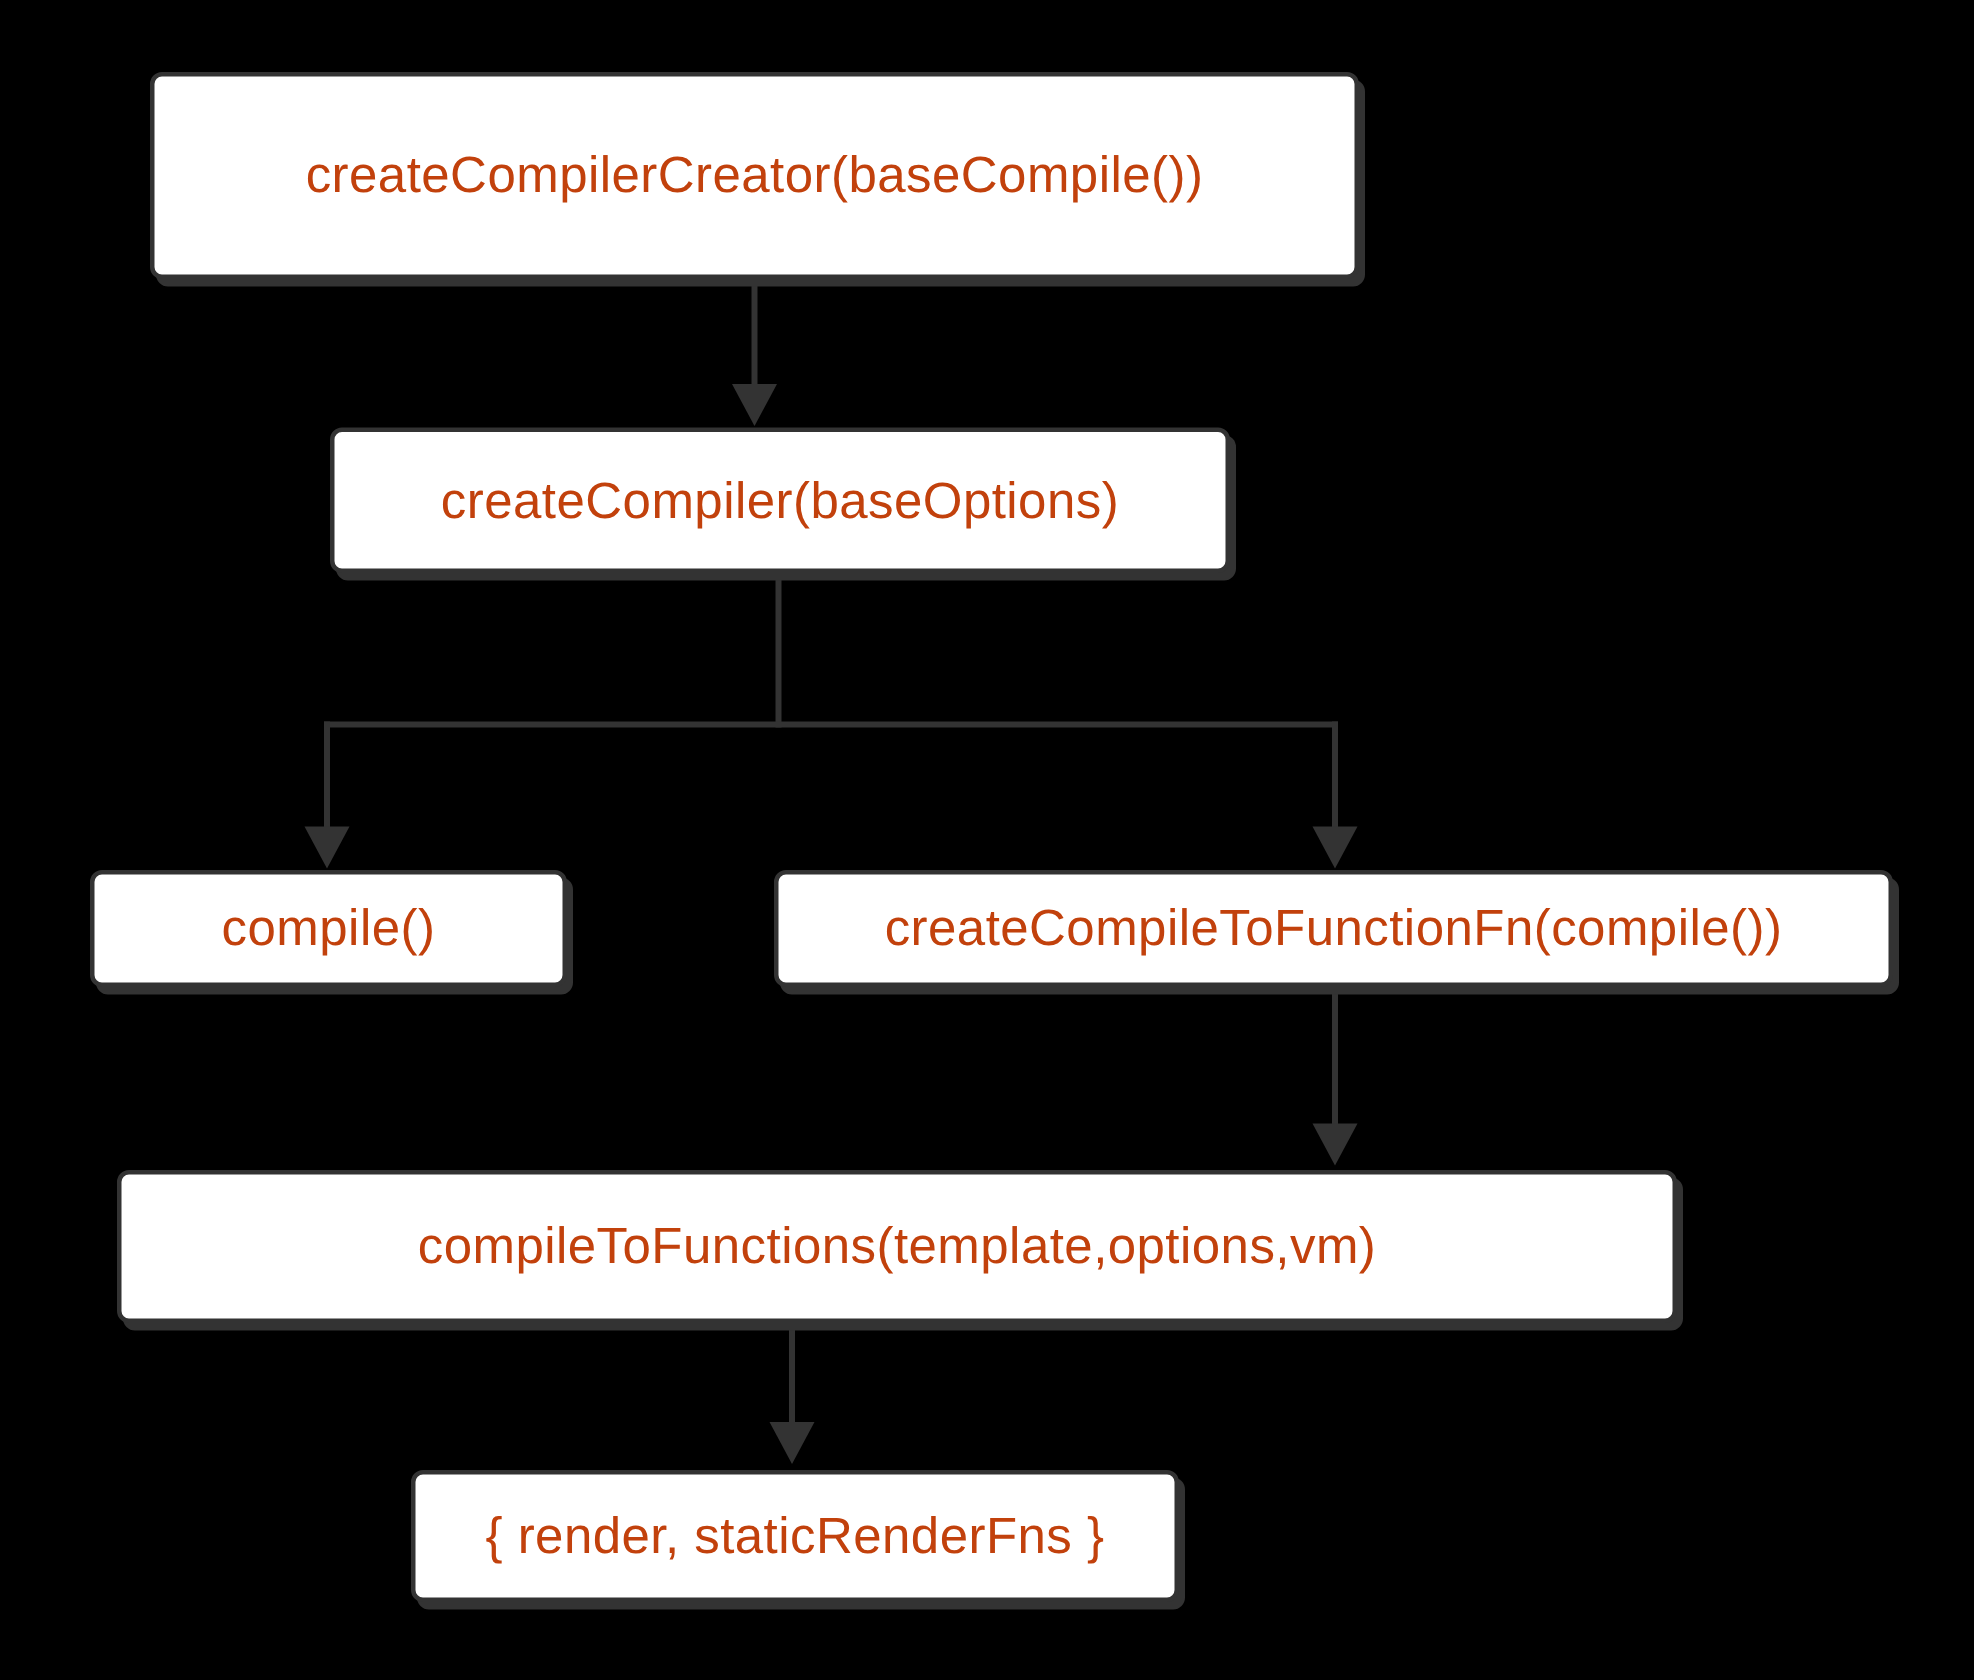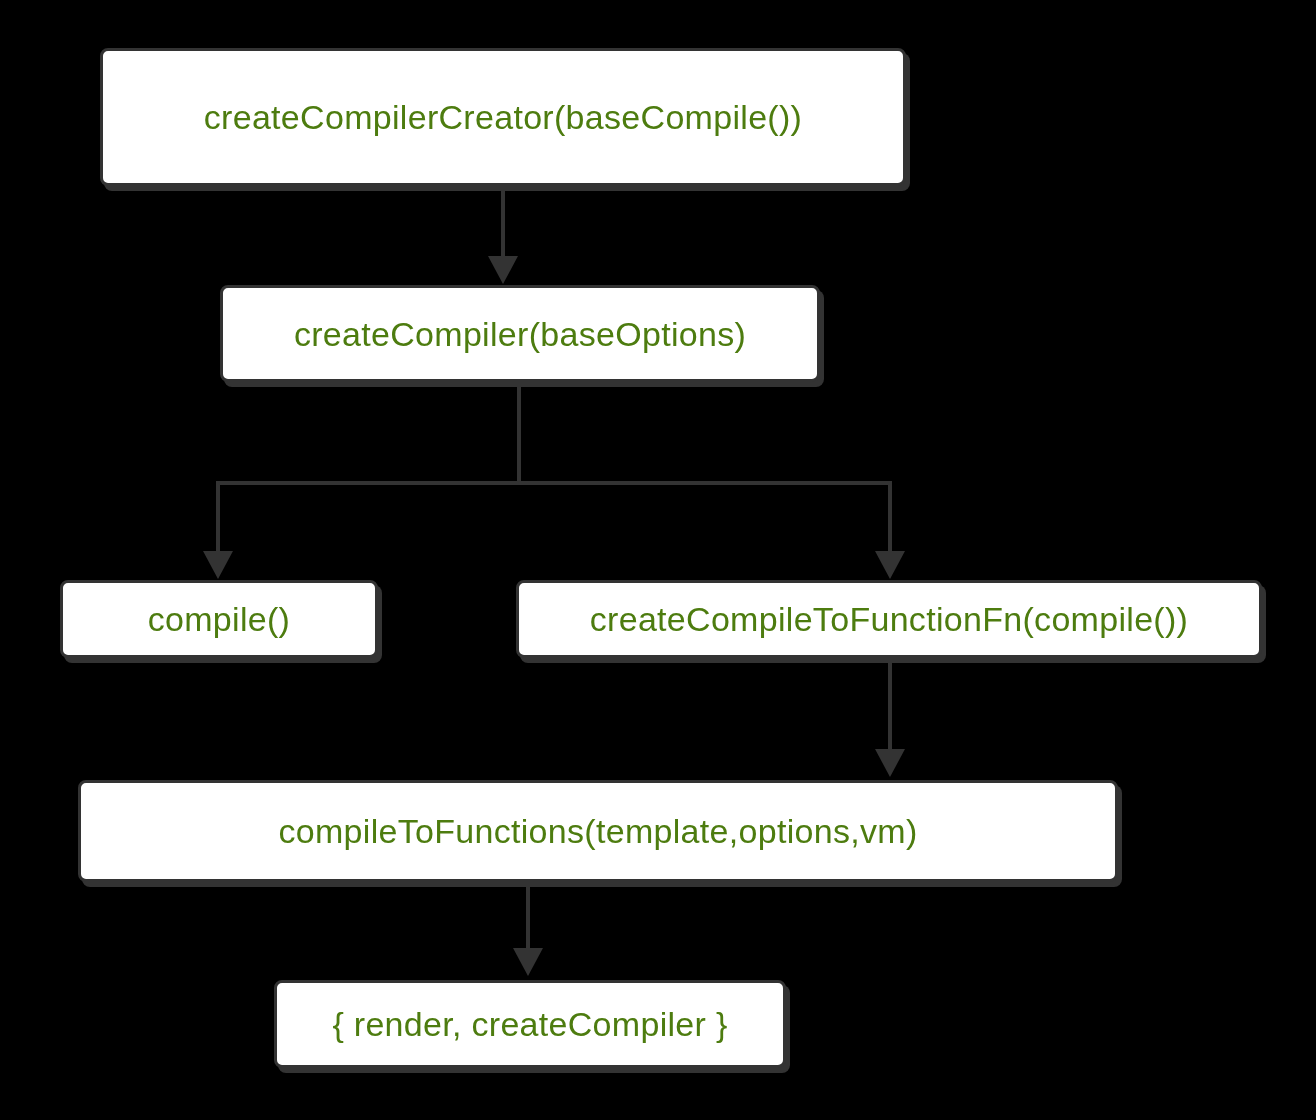--- a/index.html
+++ b/index.html
@@ -35,21 +35,21 @@
   .node {
     position: absolute;
     box-sizing: border-box;
     display: flex;
     align-items: center;
     justify-content: center;
     background: #ffffff;
     border: 3px solid #333333;
     border-radius: 8px;
     box-shadow: 4px 5px 0 0 #333333;
-    color: #4d7c0f;
+    color: #c2410c;
     font-size: 34px;
     letter-spacing: 0.3px;
     white-space: nowrap;
   }
   .node-label {
     display: block;
     line-height: 1;
   }
   
   #node-create-compiler-creator { left: 100px; top: 48px;  width: 806px;  height: 138px; }
@@ -105,16 +105,16 @@
 
   <div class="node" id="node-create-compile-to-fn-fn">
     <span class="node-label">createCompileToFunctionFn(compile())</span>
   </div>
 
   <div class="node" id="node-compile-to-functions">
     <span class="node-label">compileToFunctions(template,options,vm)</span>
   </div>
 
   <div class="node" id="node-render-result">
-    <span class="node-label">{ render, createCompiler }</span>
+    <span class="node-label">{ render, staticRenderFns }</span>
   </div>
 
 </div>
 
 </body></html>

